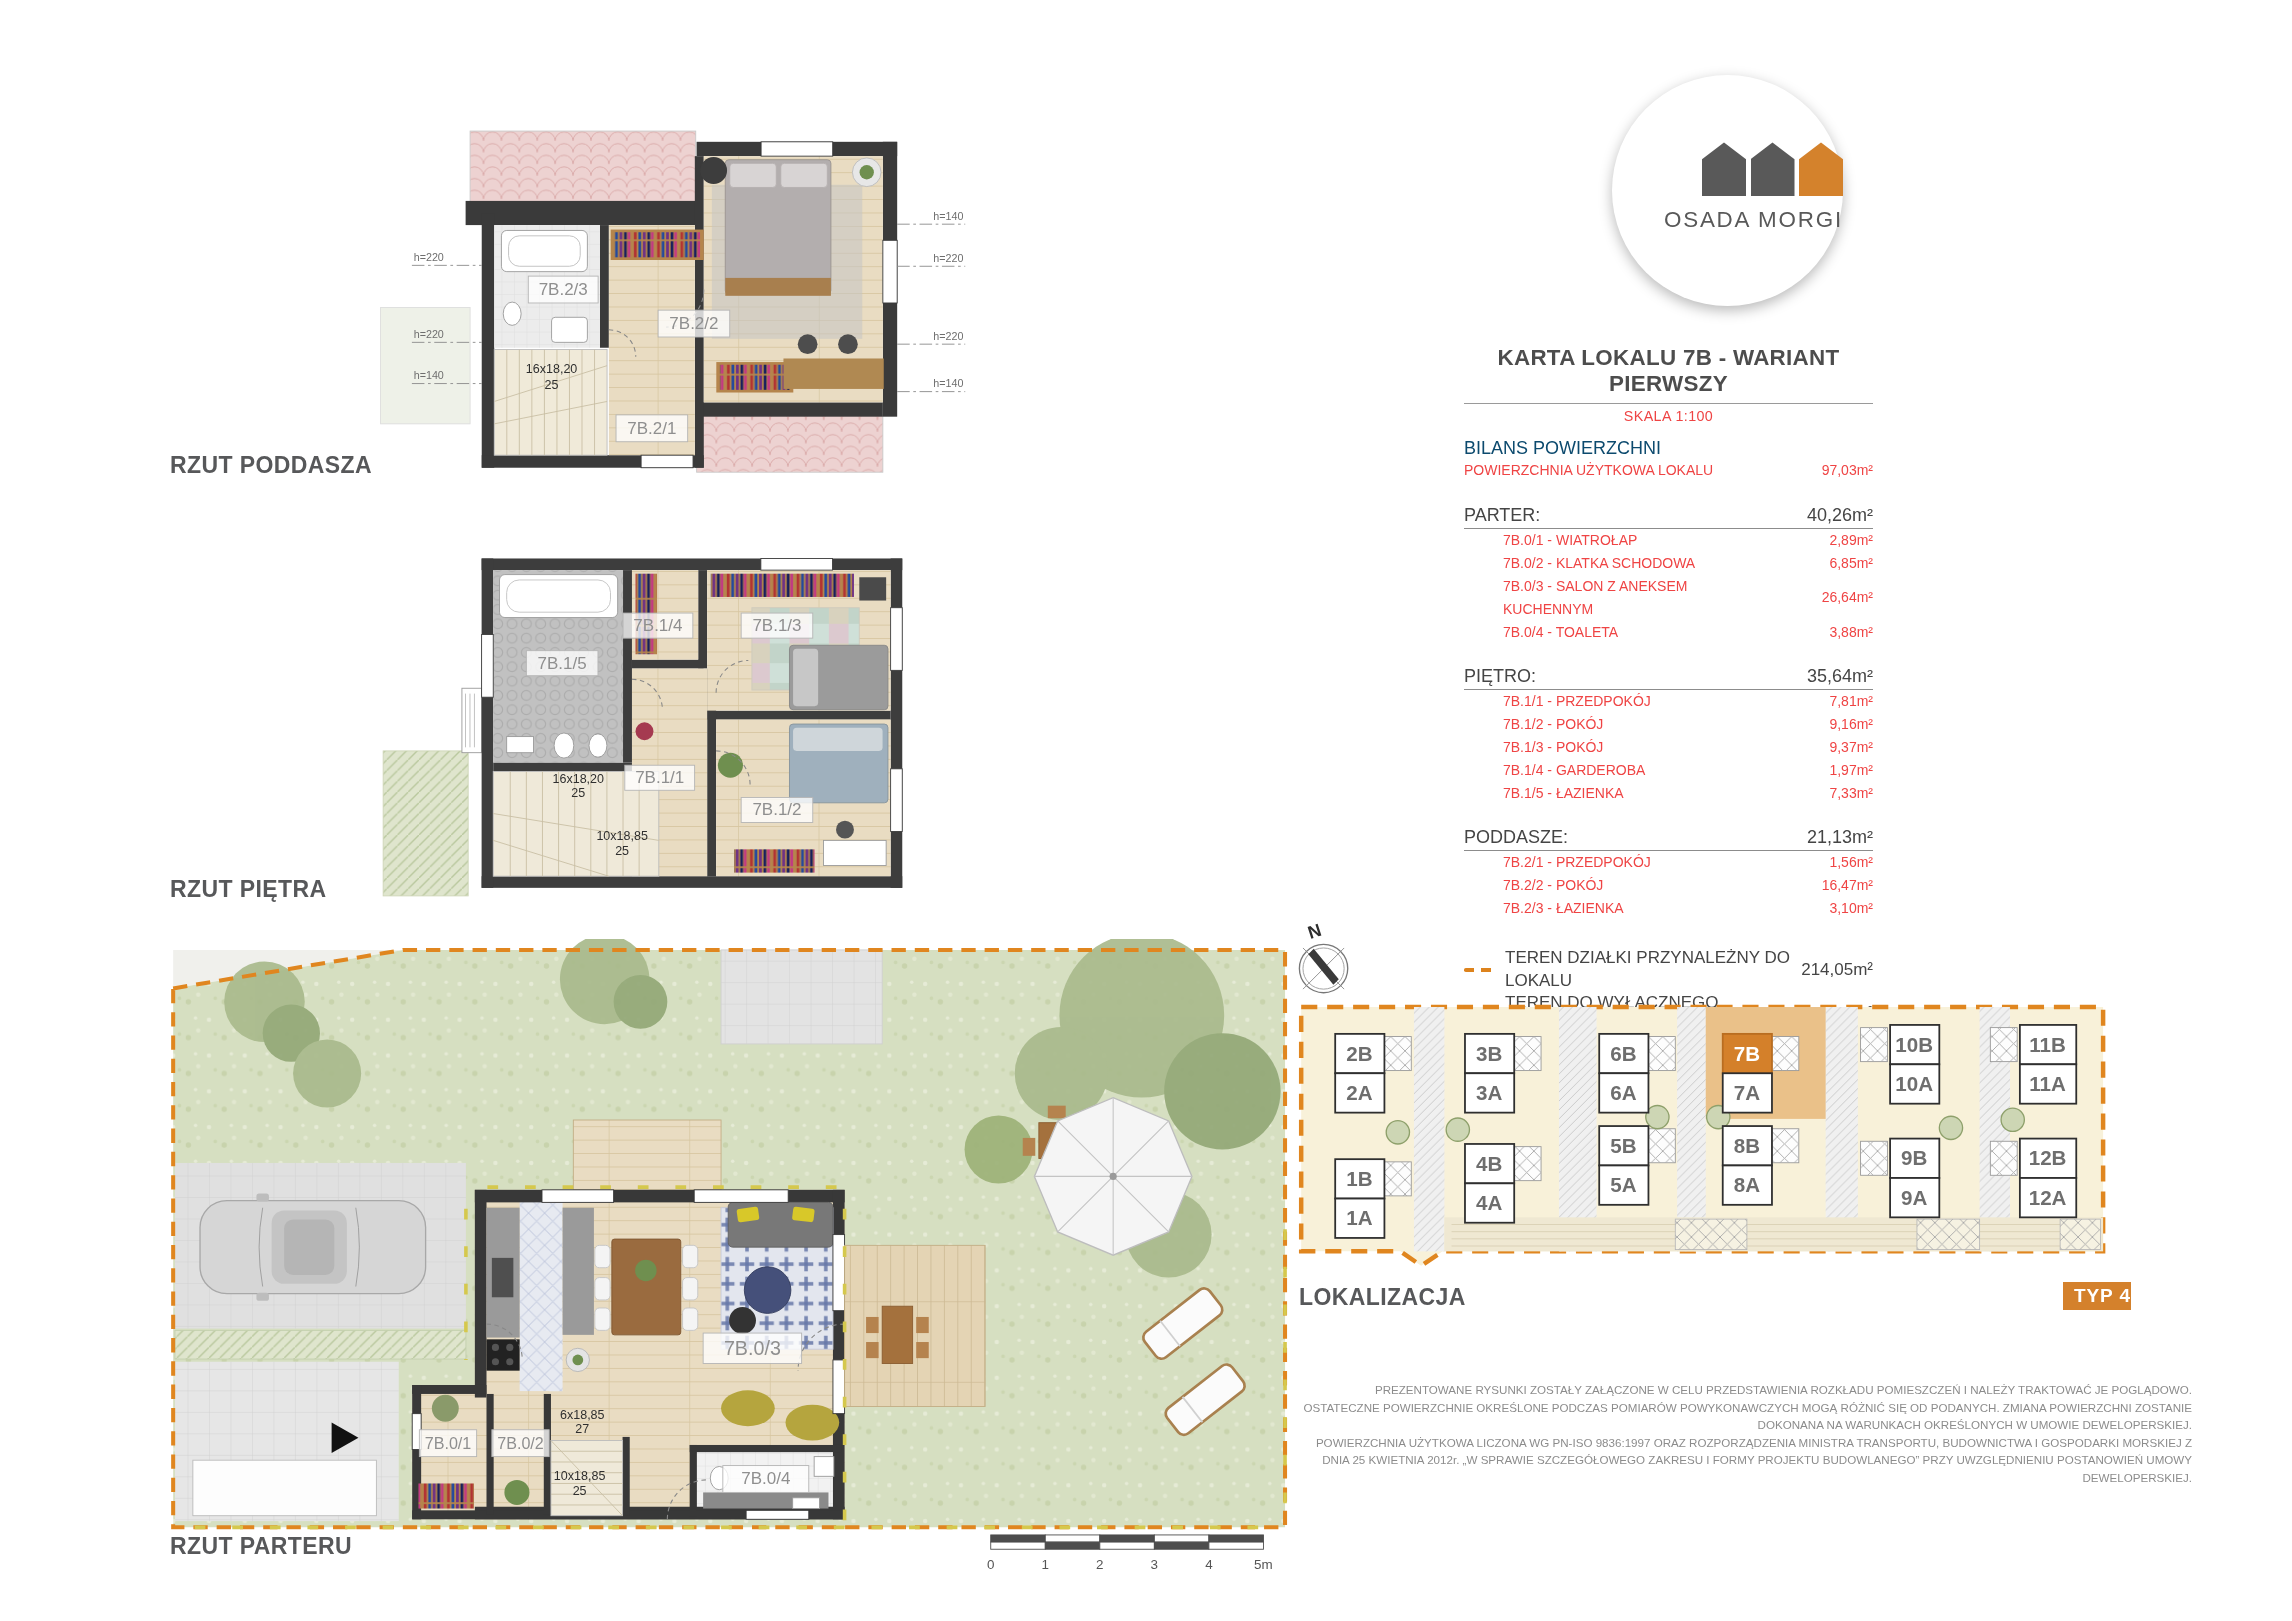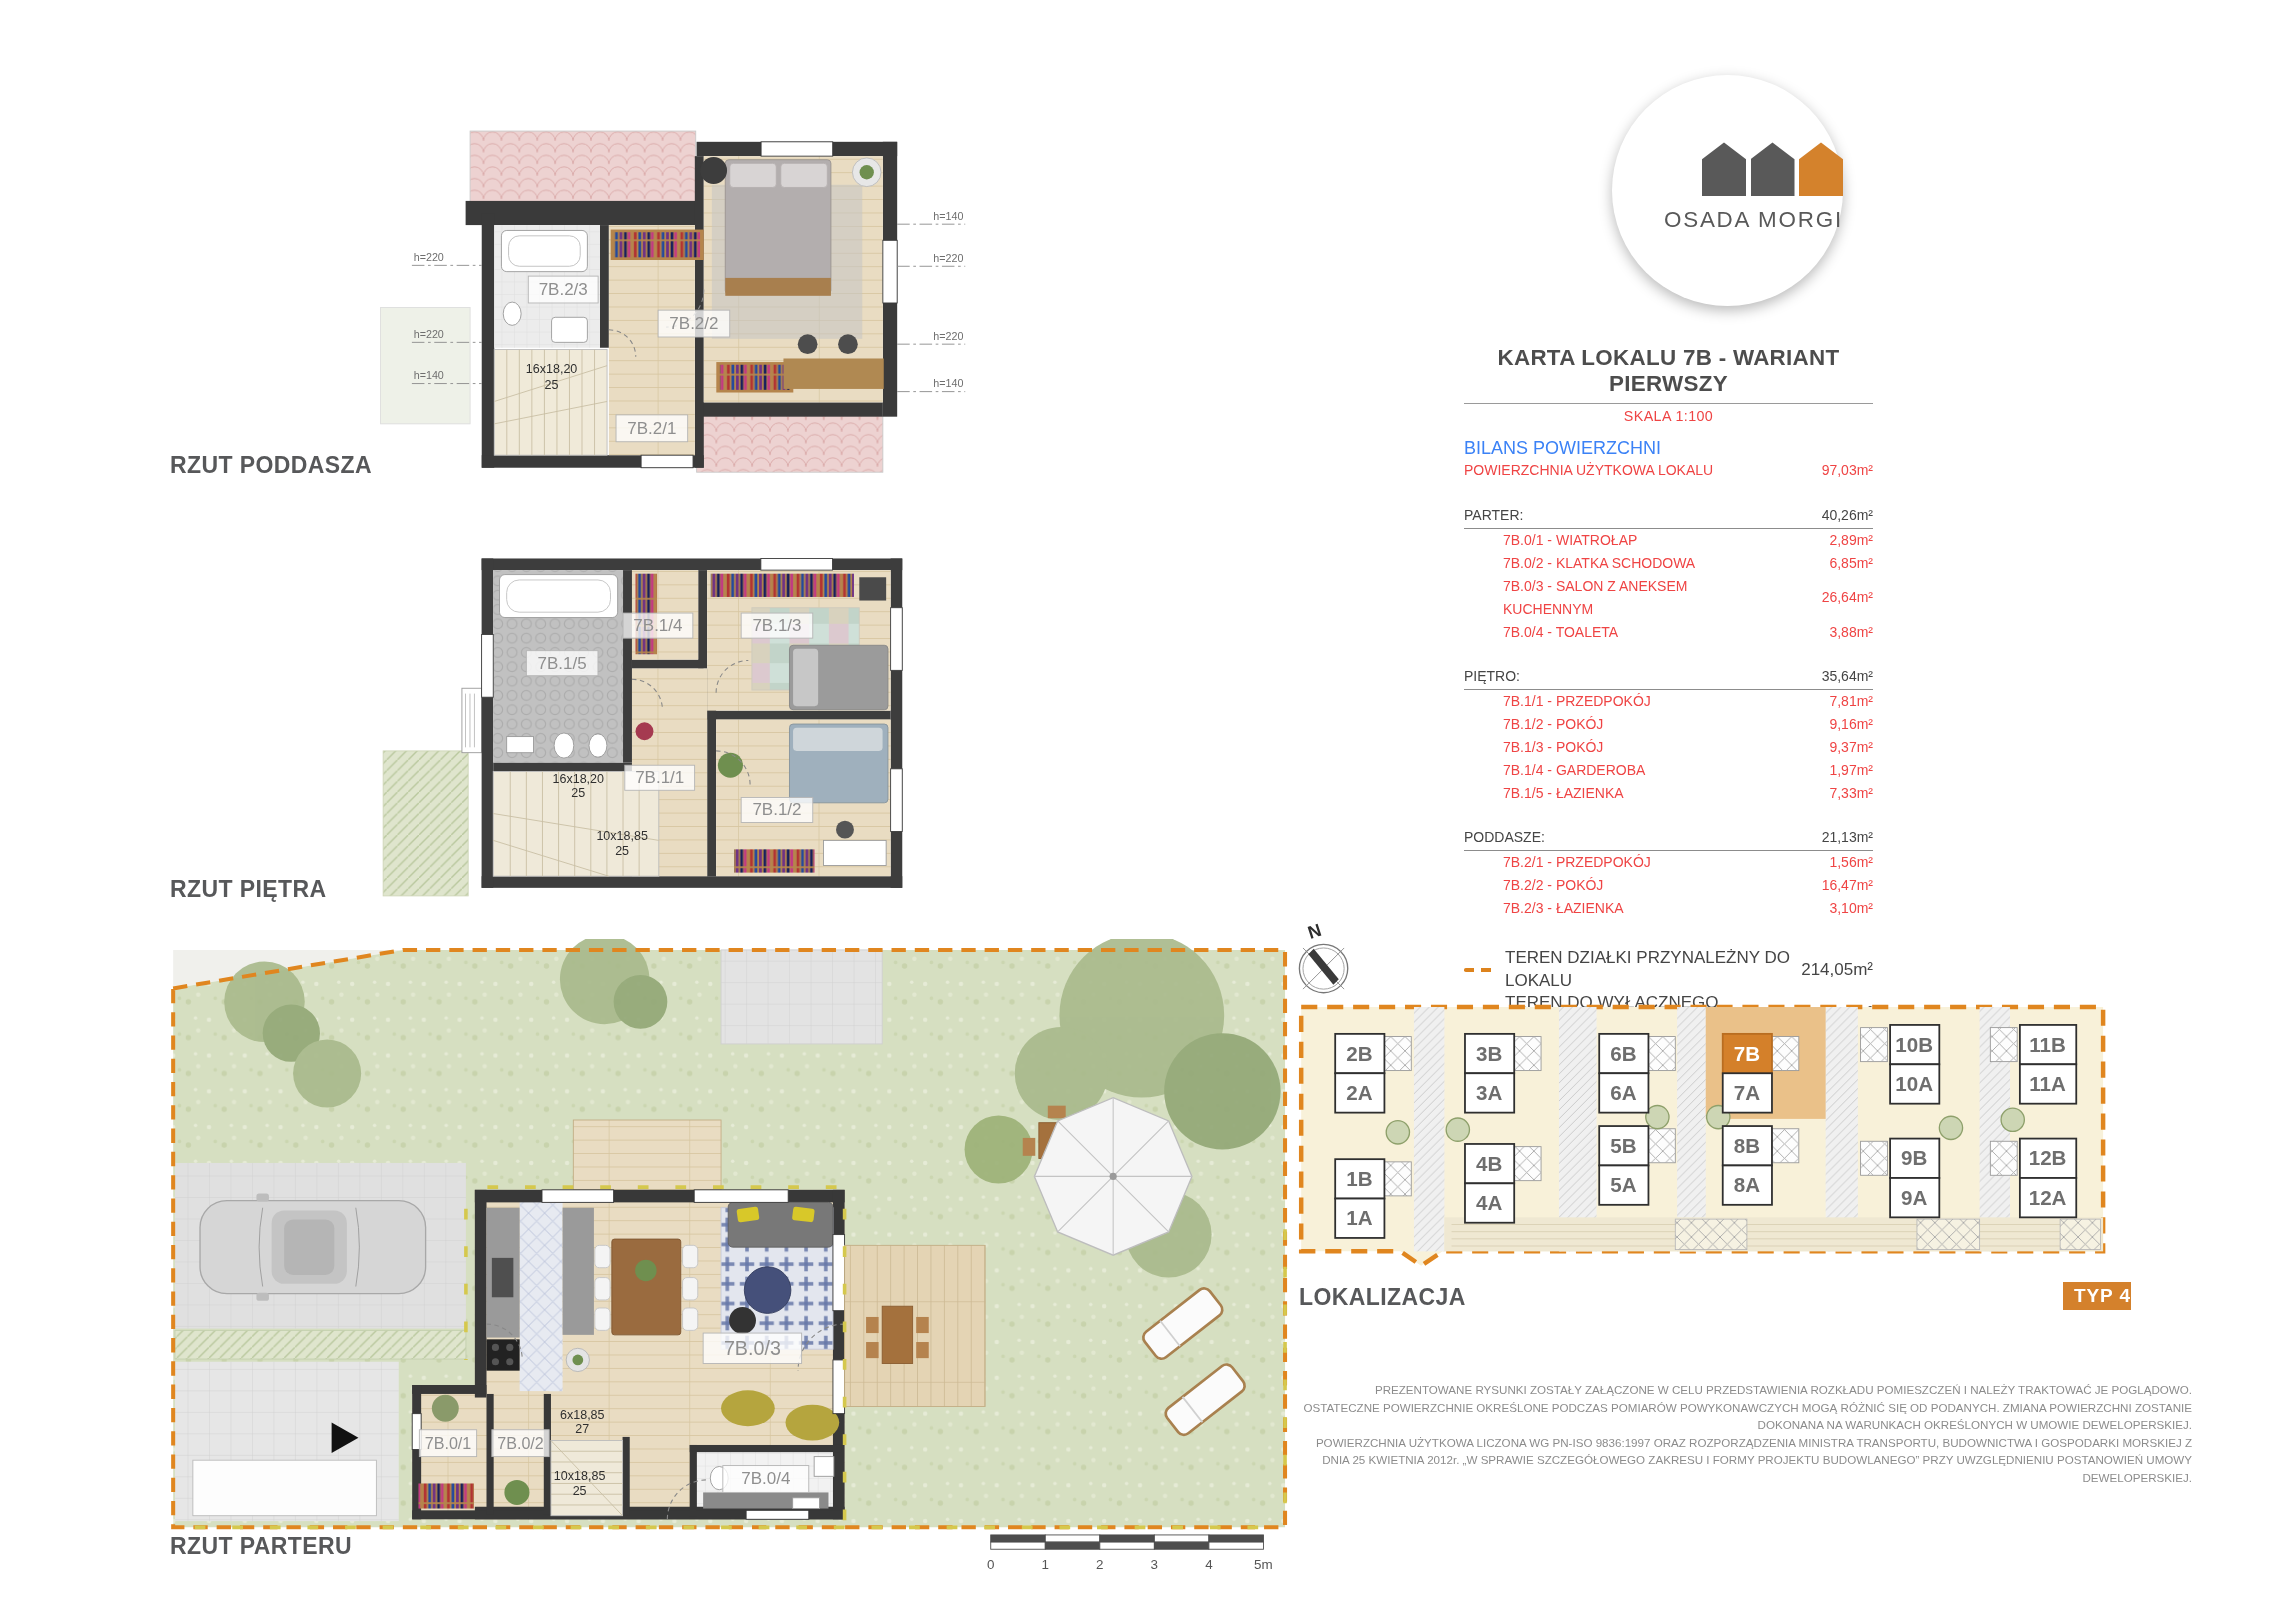--- a/index.html
+++ b/index.html
@@ -15,24 +15,24 @@
   .logo-houses{display:flex;gap:4.5px;align-items:flex-end;margin-top:-5.4px;}
   .house{width:44px;height:54px;clip-path:polygon(50% 0,100% 31%,100% 100%,0 100%,0 31%);}
   .house.gray{background:#595959;}
   .house.orange{background:#d4822c;}
   .logo-text{margin-top:10.7px;font-size:22.4px;letter-spacing:1.8px;color:#595959;}
   
   .panel{left:1464px;top:345px;width:409px;}
   .panel-title{text-align:center;font-size:22.4px;font-weight:600;color:#4d4d4d;letter-spacing:0.3px;}
   .panel-rule{border:none;border-top:1.8px solid #9a9a9a;margin:6.3px 0 3.6px 0;}
   .panel-scale{text-align:center;font-size:14.3px;color:#ef4444;letter-spacing:0.4px;}
-  .bilans{margin-top:14.3px;font-size:18px;color:#3b82f6;}
+  .bilans{margin-top:14.3px;font-size:18px;color:#0c4a6e;}
   .row{display:flex;justify-content:space-between;align-items:center;font-size:14px;color:#ef4444;line-height:23px;}
   .section{margin-top:21.5px;}
-  .section-head{display:flex;justify-content:space-between;font-size:14px;color:#454545;
+  .section-head{display:flex;justify-content:space-between;font-size:18px;color:#454545;
      border-bottom:1.8px solid #8c8c8c;padding-bottom:0.9px;line-height:23px;}
   .section .sub{padding-left:39px;gap:44px;}
   .legend{margin-top:27px;}
   .legend-row{display:flex;align-items:center;font-size:17px;color:#454545;line-height:22.4px;}
   .legend-swatch{width:32px;height:4.5px;margin-right:9px;flex:0 0 auto;border-radius:1.8px;}
   .sw-o{background:repeating-linear-gradient(90deg,#dd831d 0 9.9px,transparent 9.9px 17px);}
   .sw-y{background:repeating-linear-gradient(90deg,#d3c74b 0 9.9px,transparent 9.9px 17px);}
   .legend-row .lab{flex:1 1 auto;}
   
   .typ-badge{left:2063px;top:1282px;width:68px;height:28px;background:#d4812c;color:#fff;

